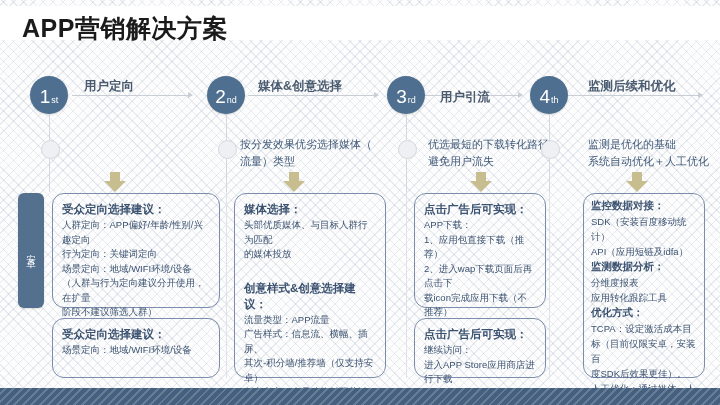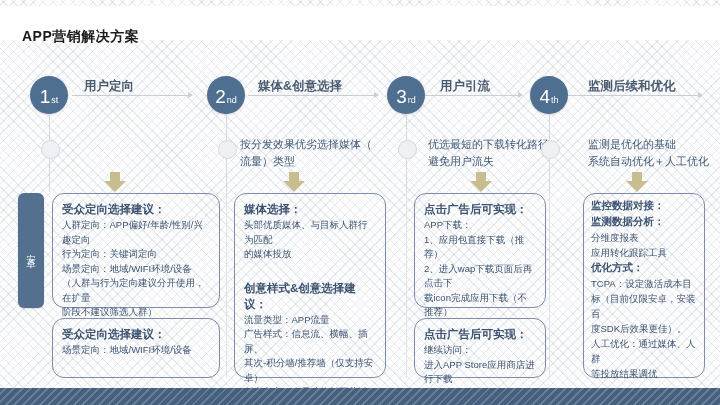--- a/index.html
+++ b/index.html
@@ -15,22 +15,22 @@
     background-image:
       repeating-linear-gradient(45deg, rgba(120,140,170,.16) 0 1px, transparent 1px 7px),
       repeating-linear-gradient(-45deg, rgba(120,140,170,.16) 0 1px, transparent 1px 7px);
   }
   
   #title-band{
     position:absolute;left:0;top:6px;width:720px;height:34px;
     background:#ffffff;
   }
   #page-title{
-    position:absolute;left:22px;top:28px;
-    font-size:14px;font-weight:bold;color:#1b1b1b;letter-spacing:.5px;
+    position:absolute;left:22px;top:12px;
+    font-size:25px;font-weight:bold;color:#1b1b1b;letter-spacing:.5px;
     white-space:nowrap;
   }
   
   .tl-line{
     position:absolute;height:1px;background:#c9cdd4;top:95px;
   }
   .step-circle{
     position:absolute;width:38px;height:38px;border-radius:50%;
     background:#4e6f8f;color:#ffffff;
     display:flex;align-items:baseline;justify-content:center;
@@ -143,21 +143,21 @@
 流量）类型</div>
   <div class="dn-arrow" style="left:283px;">
       <i></i>
       <b></b>
     </div>
 
   <div class="step-circle" style="left:387px;">
     <span class="num">3</span>
     <span class="ord">rd</span>
   </div>
-  <div class="step-label" style="left:440px;">用户引流</div>
+  <div class="step-label" style="left:440px;margin-top:11px;">用户引流</div>
   <div class="v-line" style="left:406px;"></div>
   <div class="v-node" style="left:398px;"></div>
   <div class="sub-cap" style="left:428px;width:160px;">优选最短的下载转化路径
 避免用户流失</div>
   <div class="dn-arrow" style="left:470px;">
       <i></i>
       <b></b>
     </div>
 
   <div class="step-circle" style="left:530px;">
@@ -216,20 +216,22 @@
 载icon完成应用下载（不推荐）</div>
   </div>
   <div class="box" style="left:414px;top:318px;width:132px;height:60px;">
     <div class="hd">点击广告后可实现：</div>
     <div class="bd">继续访问：
 进入APP Store应用商店进行下载</div>
   </div>
 
   <div class="box dense" style="left:583px;top:193px;width:122px;height:185px;padding:4px 7px;">
     <div class="hd">监控数据对接：</div>
+    <div class="bd"> SDK（安装百度移动统计）
+ API（应用短链及idfa）</div>
     <div class="hd">监测数据分析：</div>
     <div class="bd">分维度报表
 应用转化跟踪工具</div>
     <div class="hd">优化方式：</div>
     <div class="bd"> TCPA：设定激活成本目
 标（目前仅限安卓，安装百
 度SDK后效果更佳）。
 人工优化：通过媒体、人群
 等投放结果调优</div>
   </div>

